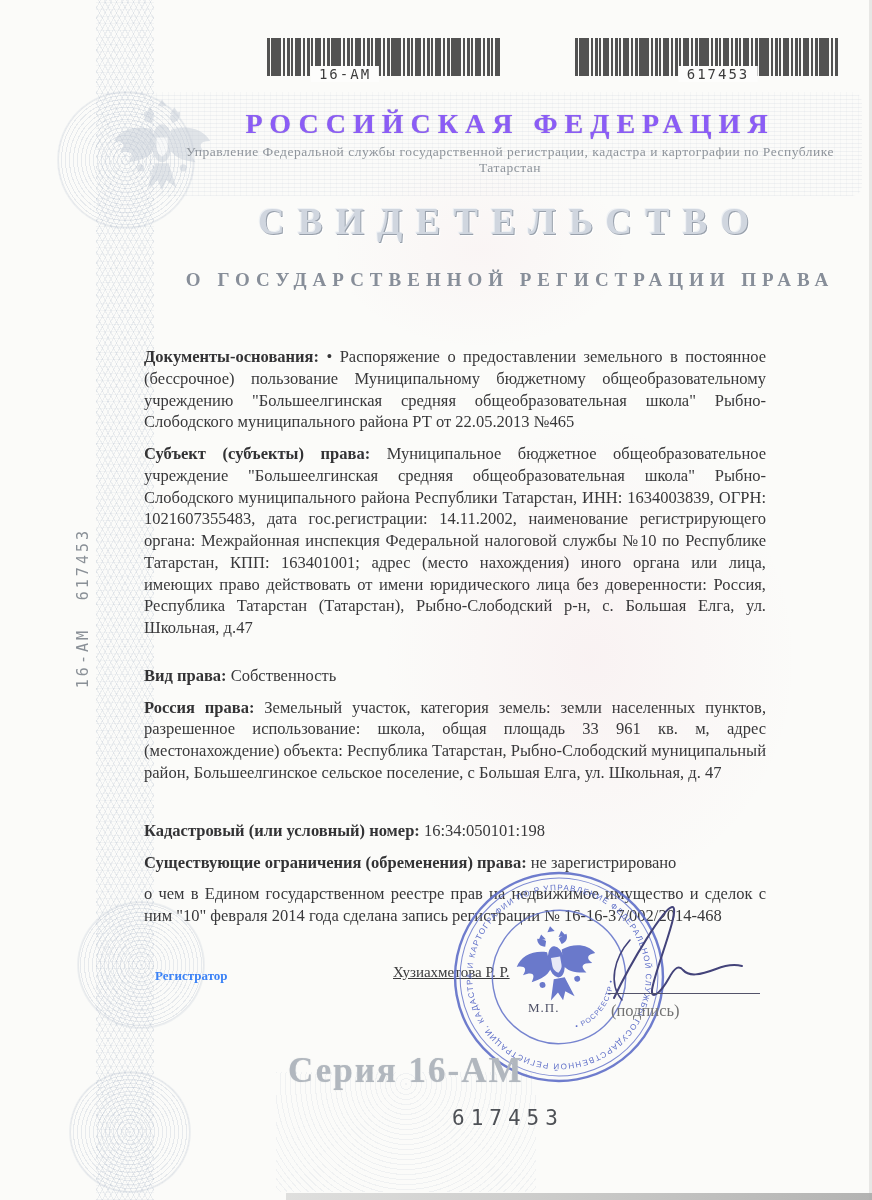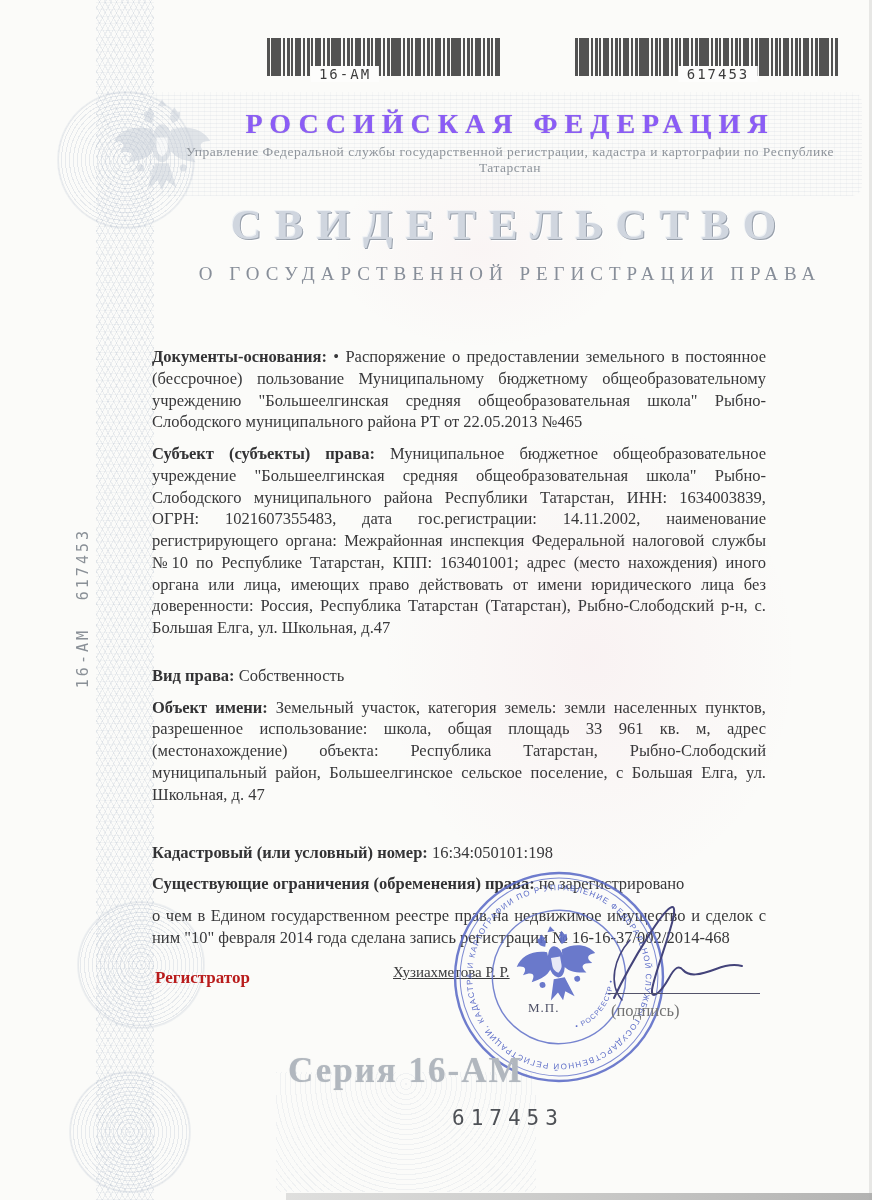--- a/index.html
+++ b/index.html
@@ -80,40 +80,40 @@
     text-shadow:0 0 1px rgba(128,134,142,.6);
   }
   .hdr-registry{
     margin-top:6px;font-size:13px;font-weight:700;letter-spacing:1.5px;color:#9aa0a8;
   }
   .hdr-authority{
     margin-top:4px;font-size:13.5px;color:#8e949b;letter-spacing:.5px;
   }
   .title-block{left:165px;top:200px;width:690px;text-align:center;}
   .cert-title{
-    font-size:43px;font-weight:700;letter-spacing:13px;color:#d0d6df;
+    font-size:37px;font-weight:700;letter-spacing:13px;color:#d0d6df;
     text-shadow:1px 1px 0 #98a0ab, 2px 2px 1px rgba(255,255,255,.95), -1px -1px 0 #eef1f4;
   }
   .cert-subtitle{
-    margin-top:14px;font-size:19px;font-weight:400;letter-spacing:6px;color:#878e99;
+    margin-top:26px;font-size:19px;font-weight:700;letter-spacing:6px;color:#878e99;
   }
 
   
   .doc-body{
     left:140px;top:346px;width:626px;
     font-size:16.5px;line-height:1.32;color:#38383a;
   }
   .doc-body b{font-weight:700;color:#333335;}
   .row-split{display:flex;justify-content:space-between;align-items:baseline;margin:0 0 8px 0;}
-  .para{margin:0 0 10px 12px;text-align:justify;}
+  .para{margin:0 0 10px 4px;text-align:justify;}
   .gap-lg{height:16px;}
   .gap-xl{height:26px;}
 
   
-  .registrar-label{left:155px;top:968px;font-size:17px;font-weight:600;color:#b91c1c;}
+  .registrar-label{left:155px;top:968px;font-size:13px;font-weight:600;color:#3b82f6;}
   .registrar-name{left:393px;top:964px;font-size:15px;color:#3a3a3c;text-decoration:underline;}
   .stamp{left:448px;top:866px;width:222px;height:222px;}
   .stamp-note{left:528px;top:1000px;font-size:13px;color:#4e5066;letter-spacing:1px;}
   .signature{left:592px;top:900px;width:185px;height:110px;}
   .sig-line{left:608px;top:993px;width:152px;border-bottom:1.5px solid #53536a;}
   .sig-caption{left:611px;top:1001px;font-size:16.5px;color:#737373;}
 
   
   .footer-series{
     left:288px;top:1051px;font-size:35px;font-weight:700;letter-spacing:2px;color:#b1b7be;
@@ -190,21 +190,21 @@
     <span>• Распоряжение о предоставлении земельного в постоянное (бессрочное) пользование Муниципальному бюджетному общеобразовательному учреждению "Большеелгинская средняя общеобразовательная школа" Рыбно-Слободского муниципального района РТ от 22.05.2013 №465</span></p>
 
   <p class="para"><b>Субъект (субъекты) права:</b>
     <span>Муниципальное бюджетное общеобразовательное учреждение "Большеелгинская средняя общеобразовательная школа" Рыбно-Слободского муниципального района Республики Татарстан, ИНН: 1634003839, ОГРН: 1021607355483, дата гос.регистрации: 14.11.2002, наименование регистрирующего органа: Межрайонная инспекция Федеральной налоговой службы №10 по Республике Татарстан, КПП: 163401001; адрес (место нахождения) иного органа или лица, имеющих право действовать от имени юридического лица без доверенности: Россия, Республика Татарстан (Татарстан), Рыбно-Слободский р-н, с. Большая Елга, ул. Школьная, д.47</span></p>
 
   <div class="gap-lg"></div>
 
   <p class="para"><b>Вид права:</b>
     <span>Собственность</span></p>
 
-  <p class="para"><b>Объект имени:</b>
+  <p class="para"><b>Россия права:</b>
     <span>Земельный участок, категория земель: земли населенных пунктов, разрешенное использование: школа, общая площадь 33 961 кв. м, адрес (местонахождение) объекта: Республика Татарстан, Рыбно-Слободский муниципальный район, Большеелгинское сельское поселение, с Большая Елга, ул. Школьная, д. 47</span></p>
 
   <div class="gap-xl"></div>
 
   <p class="para"><b>Кадастровый (или условный) номер:</b>
     <span>16:34:050101:198</span></p>
 
   <p class="para"><b>Существующие ограничения (обременения) права:</b>
     <span>не зарегистрировано</span></p>
 

